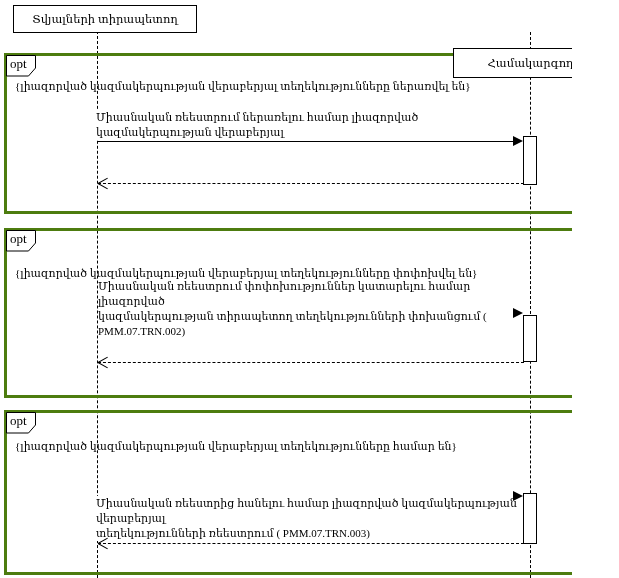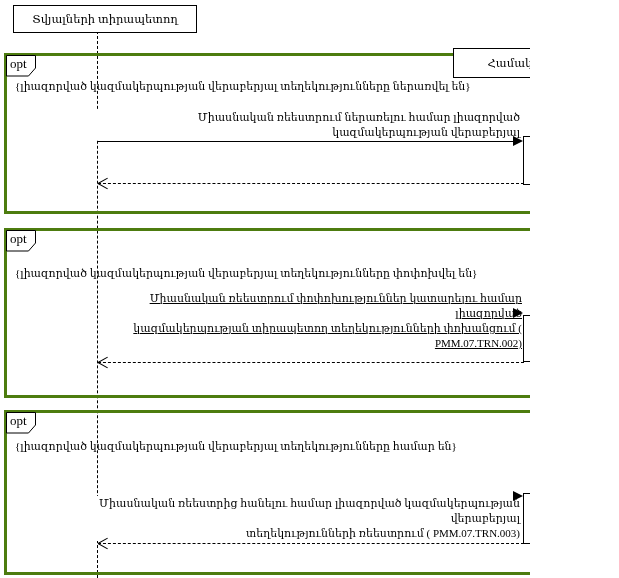--- a/index.html
+++ b/index.html
@@ -1,31 +1,31 @@
 <!DOCTYPE html>
 <html><head>
 <meta charset="utf-8">
 <style>
   html,body{margin:0;padding:0;background:#fff;}
   .canvas{
     position:relative;width:530px;height:578px;background:#ffffff;overflow:hidden;
-    font-family:"Liberation Serif","DejaVu Serif","DejaVu Sans",serif;color:#000;
+    font-family:"Liberation Serif","DejaVu Serif","DejaVu Sans",serif;color:#000;padding-left:42px;
   }
   .actor-box{
     position:absolute;border:1px solid #000;background:#fff;
     display:flex;align-items:center;justify-content:center;
     font-size:11.5px;text-align:center;z-index:3;
   }
   .lifeline{position:absolute;width:0;border-left:1px dashed #000;z-index:0;}
   .fragment{position:absolute;left:4px;width:607px;border:3px solid #4d7c0f;background:transparent;z-index:1;}
   .frag-tab{position:absolute;left:-1px;top:-1px;width:32px;height:22px;z-index:2;}
   .frag-tab svg{position:absolute;left:0;top:0;display:block;}
   .tab-label{position:absolute;left:4px;top:1px;font-size:13px;line-height:15px;}
   .guard{position:absolute;left:8px;font-size:11px;white-space:nowrap;z-index:2;}
-  .msg-label{position:absolute;text-align:right;font-size:11px;line-height:15px;background:#fff;z-index:3;}
+  .msg-label{position:absolute;text-align:left;font-size:11px;line-height:15px;background:#fff;z-index:3;}
   .line-solid{position:absolute;height:0;border-top:1px solid #000;z-index:2;}
   .line-dashed{position:absolute;height:0;border-top:1px dashed #000;z-index:2;}
   .solid-head{position:absolute;width:0;height:0;border-left:10px solid #000;
     border-top:5px solid transparent;border-bottom:5px solid transparent;z-index:4;}
   .open-head{position:absolute;width:11px;height:13px;z-index:4;}
   .open-head::before,.open-head::after{content:"";position:absolute;left:0;top:6px;width:11px;height:1px;background:#000;transform-origin:0 50%;}
   .open-head::before{transform:rotate(-29deg);}
   .open-head::after{transform:rotate(29deg);}
   .activation{position:absolute;left:523px;width:12px;border:1px solid #000;background:#fff;z-index:3;}
 </style>
@@ -66,21 +66,21 @@
   <div class="fragment" style="top:228px;height:164px;">
     <div class="frag-tab">
       <svg width="32" height="22" viewBox="0 0 32 22">
         <path d="M0.5 0.5 H29.5 V13 L22.5 21 H0.5 Z" fill="#ffffff" stroke="#000000" stroke-width="1"></path>
       </svg>
       <span class="tab-label">opt</span>
     </div>
     <div class="guard" style="top:36px;">{լիազորված կազմակերպության վերաբերյալ տեղեկությունները փոփոխվել են}</div>
   </div>
 
-  <div class="msg-label" style="left:98px;top:291px;width:424px;text-decoration:underline;">
+  <div class="msg-label" style="left:98px;top:279px;width:424px;">
     <div>Միասնական ռեեստրում փոփոխություններ կատարելու համար լիազորված</div>
     <div>կազմակերպության տիրապետող տեղեկությունների փոխանցում ( PMM.07.TRN.002)</div>
   </div>
   <div class="line-solid" style="left:98px;top:313px;width:416px;"></div>
   <div class="solid-head" style="left:513px;top:308px;"></div>
   <div class="activation" style="top:315px;height:45px;"></div>
   <div class="line-dashed" style="left:98px;top:362px;width:426px;"></div>
   <div class="open-head" style="left:98px;top:356px;"></div>
 
   <div class="fragment" style="top:410px;height:159px;">

